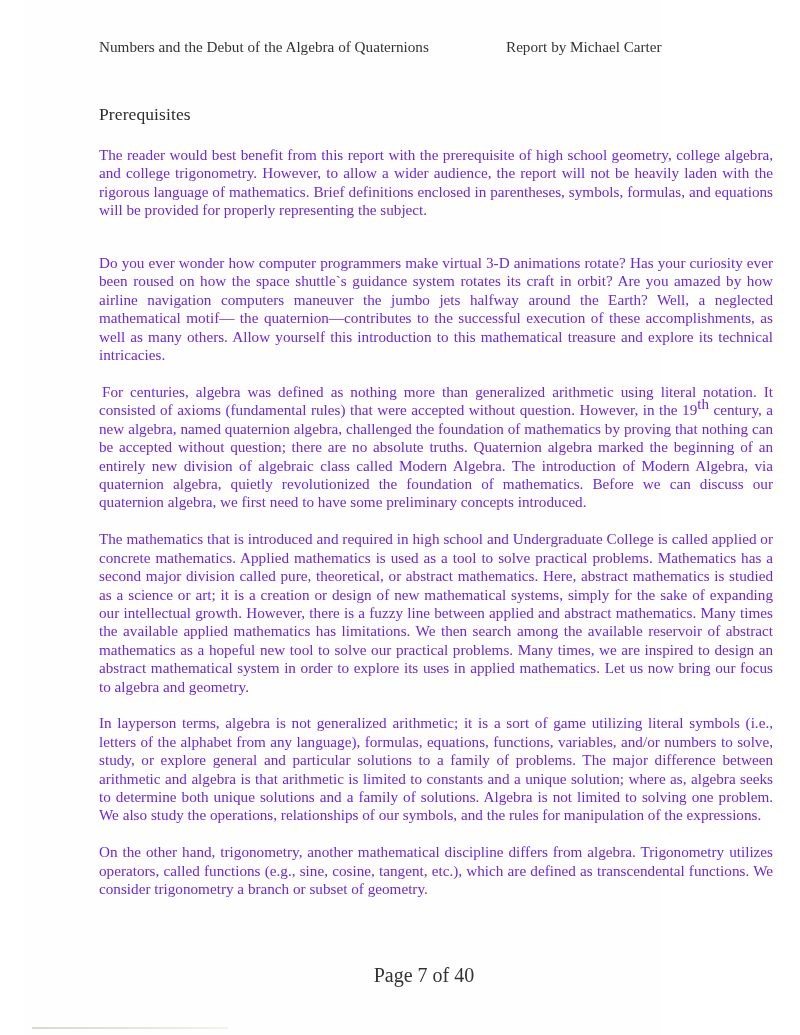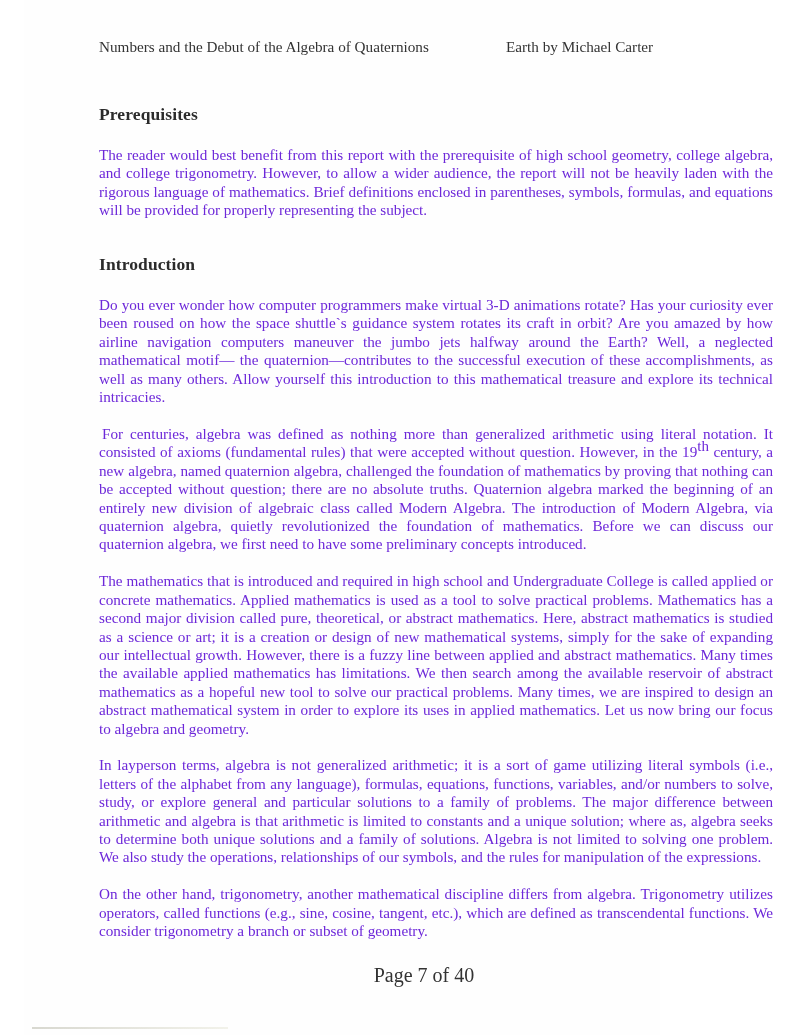--- a/index.html
+++ b/index.html
@@ -43,21 +43,21 @@
       white-space: nowrap;
     }
     .content {
       position: absolute;
       left: 75px;
       width: 674px;
     }
     h2 {
       margin: 0;
       font-size: 17.5px;
-      font-weight: bold;
+      font-weight: normal;
       color: #2b2b2b;
       letter-spacing: 0.1px;
     }
     p {
       margin: 0;
       font-size: 15.2px;
       line-height: 18.4px;
       text-align: justify;
       color: #6d28d9;
     }
@@ -90,30 +90,29 @@
       background: linear-gradient(to right, #d8d8d0, #f2f2ea);
     }
   </style>
 </head>
 <body>
 
 <div class="page">
 
   <div class="running-header">
     <span class="title">Numbers and the Debut of the Algebra of Quaternions</span>
-    <span class="author">Earth by Michael Carter</span>
+    <span class="author">Report by Michael Carter</span>
   </div>
 
   <section class="content sec-prereq">
     <h2>Prerequisites</h2>
     <p>The reader would best benefit from this report with the prerequisite of high school geometry, college algebra, and college trigonometry. However, to allow a wider audience, the report will not be heavily laden with the rigorous language of mathematics.  Brief definitions enclosed in parentheses, symbols, formulas, and equations will be provided for properly representing the subject.</p>
   </section>
 
   <section class="content sec-intro">
-    <h2>Introduction</h2>
     <p>Do you ever wonder how computer programmers make virtual 3-D animations rotate?  Has your curiosity ever been roused on how the space shuttle`s guidance system rotates its craft in orbit?  Are you amazed by how airline navigation computers maneuver the jumbo jets halfway around the Earth?  Well, a neglected mathematical motif— the quaternion—contributes to the successful execution of these accomplishments, as well as many others. Allow yourself this introduction to this mathematical treasure and explore its technical intricacies.</p>
     <p class="indent"><span>For centuries, algebra was defined as nothing more than generalized arithmetic using literal notation.  It consisted of axioms (fundamental rules) that were accepted without question.  However, in the 19</span><sup>th</sup><span> century, a new algebra, named quaternion algebra, challenged the foundation of mathematics by proving that nothing can be accepted without question; there are no absolute truths.  Quaternion algebra marked the beginning of an entirely new division of algebraic class called Modern Algebra.  The introduction of Modern Algebra, via quaternion algebra, quietly revolutionized the foundation of mathematics.  Before we can discuss our quaternion algebra, we first need to have some preliminary concepts introduced.</span></p>
     <p>The mathematics that is introduced and required in high school and Undergraduate College is called applied or concrete mathematics.  Applied mathematics is used as a tool to solve practical problems. Mathematics has a second major division called pure, theoretical, or abstract mathematics.  Here, abstract mathematics is studied as a science or art; it is a creation or design of new mathematical systems, simply for the sake of expanding our intellectual growth.  However, there is a fuzzy line between applied and abstract mathematics.  Many times the available applied mathematics has limitations.  We then search among the available reservoir of abstract mathematics as a hopeful new tool to solve our practical problems.  Many times, we are inspired to design an abstract mathematical system in order to explore its uses in applied mathematics.  Let us now bring our focus to algebra and geometry.</p>
     <p>In layperson terms, algebra is not generalized arithmetic; it is a sort of game utilizing literal symbols (i.e., letters of the alphabet from any language), formulas, equations, functions, variables, and/or numbers to solve, study, or explore general and particular solutions to a family of problems.  The major difference between arithmetic and algebra is that arithmetic is limited to constants and a unique solution; where as, algebra seeks to determine both unique solutions and a family of solutions.  Algebra is not limited to solving one problem.  We also study the operations, relationships of our symbols, and the rules for manipulation of the expressions.</p>
     <p>On the other hand, trigonometry, another mathematical discipline differs from algebra.  Trigonometry utilizes operators, called functions (e.g., sine, cosine, tangent, etc.), which are defined as transcendental functions.  We consider trigonometry a branch or subset of geometry.</p>
   </section>
 
   <div class="footer">Page 7 of 40</div>
 
   <div class="scan-edge"></div>

